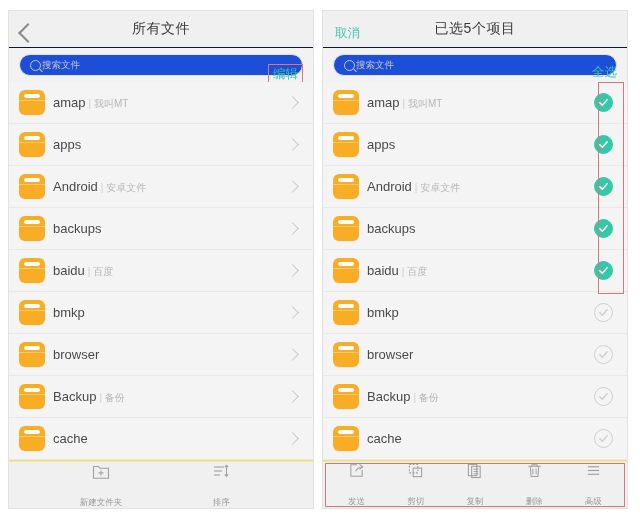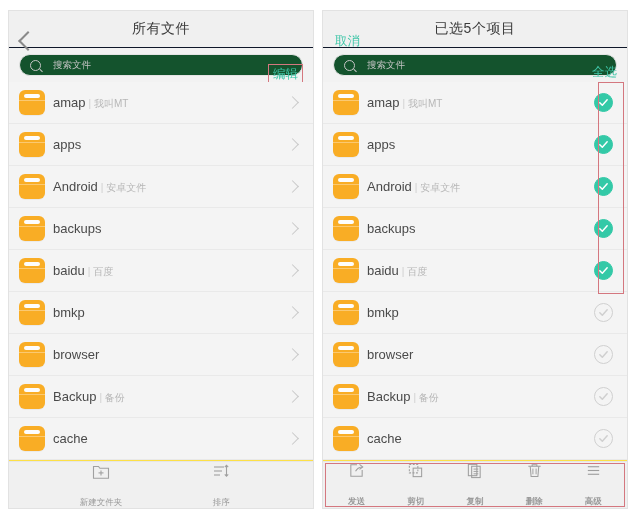--- a/index.html
+++ b/index.html
@@ -26,21 +26,21 @@
 
   
   .navbar{
     height:36px;flex:0 0 36px;
     background:#f0f0f0;
     border-bottom:1px solid #0f172a;
     display:flex;align-items:center;
     position:relative;
   }
   .nav-left{
-    position:absolute;left:12px;top:12px;height:36px;
+    position:absolute;left:12px;top:4px;height:36px;
     display:flex;align-items:center;
   }
   .nav-right{
     position:absolute;right:10px;top:8px;height:36px;
     display:flex;align-items:flex-start;margin-top:45px;
   }
   .nav-title{
     width:100%;text-align:center;
     font-size:14px;color:#3a3a3a;letter-spacing:.5px;
   }
@@ -64,26 +64,26 @@
 
   
   .search-wrap{
     flex:0 0 34px;height:34px;
     display:flex;align-items:center;
     padding:0 10px;box-sizing:border-box;
     background:#f2f2f2;
   }
   .search-box{
     flex:1;height:22px;
-    background:#14532d;
+    background:#1d4ed8;
     border:1px solid #e4e4e4;
     border-radius:11px;
     display:flex;align-items:center;
     padding:0 10px;box-sizing:border-box;
-    gap:12px;
+    gap:1px;
   }
   .mag{
     width:9px;height:9px;border:1.3px solid #c6c6c6;border-radius:50%;
     position:relative;flex:0 0 auto;
   }
   .mag::after{
     content:"";position:absolute;right:-3px;bottom:-2px;
     width:4px;height:1.3px;background:#c6c6c6;
     transform:rotate(45deg);
   }
@@ -161,21 +161,21 @@
   }
 
   
   .bottombar{
     flex:0 0 46px;height:46px;
     background:#f0f0f0;
     border-top:1px solid #e6e6e6;
     display:flex;align-items:center;justify-content:center;
     position:relative;
   }
-  .bottombar.five{justify-content:space-around;padding:0 4px;font-weight:bold;}
+  .bottombar.five{justify-content:space-around;padding:0 4px;}
   .bottombar.two{gap:78px;}
   .tool{
     display:flex;flex-direction:column;align-items:center;justify-content:center;
     gap:17px;cursor:pointer;min-width:42px;
   }
   .tool-label{font-size:8.5px;color:#9a9a9a;}
   .bb-hl{
     position:absolute;left:2px;right:2px;top:1px;bottom:1px;
     border:1.3px solid #d4777f;box-sizing:border-box;pointer-events:none;
   }

